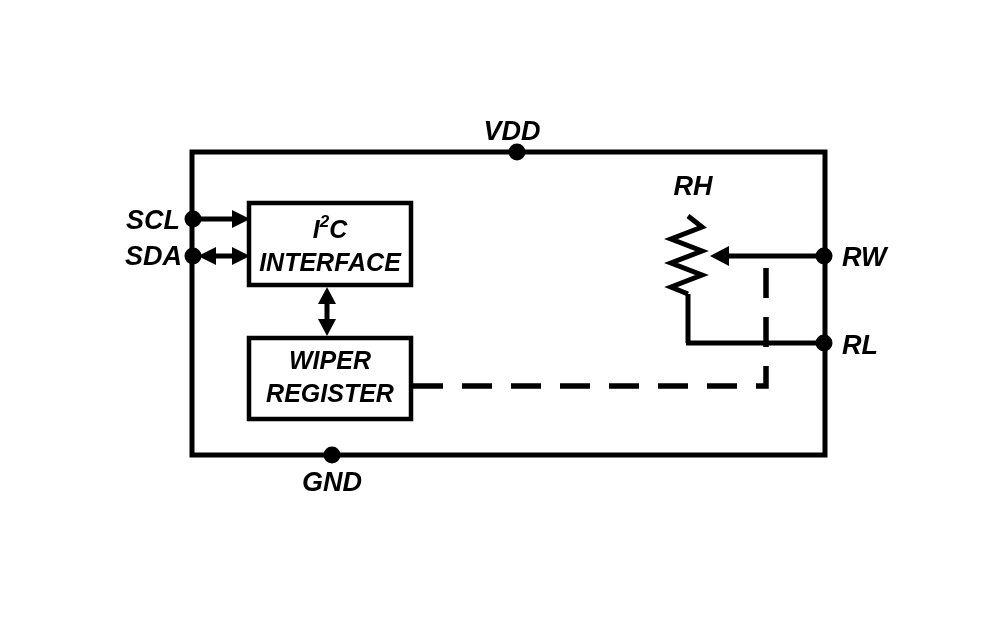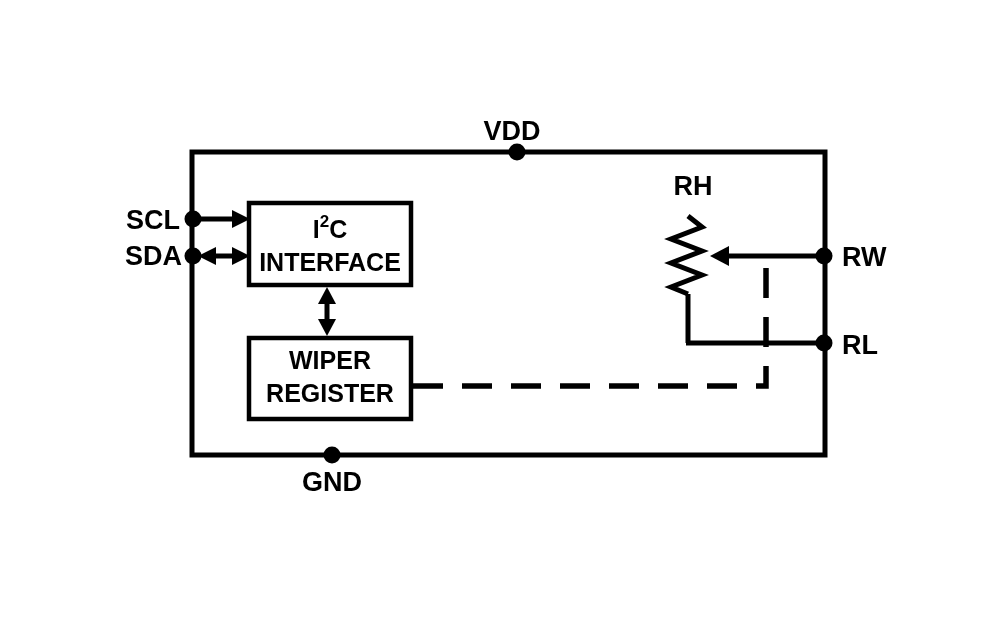--- a/index.html
+++ b/index.html
@@ -6,20 +6,21 @@
     margin: 0;
     padding: 0;
     background: #ffffff;
   }
   #canvas {
     position: relative;
     width: 956px;
     height: 617px;
     background: #ffffff;
     font-family: "Liberation Sans", sans-serif;
+    font-style: italic;
   }
   svg text {
     font-family: "Liberation Sans", sans-serif;
     font-weight: bold;
     fill: #000000;
   }
   .pin-label { font-size: 27px; }
   .block-label { font-size: 25px; }
 </style>
 </head>

